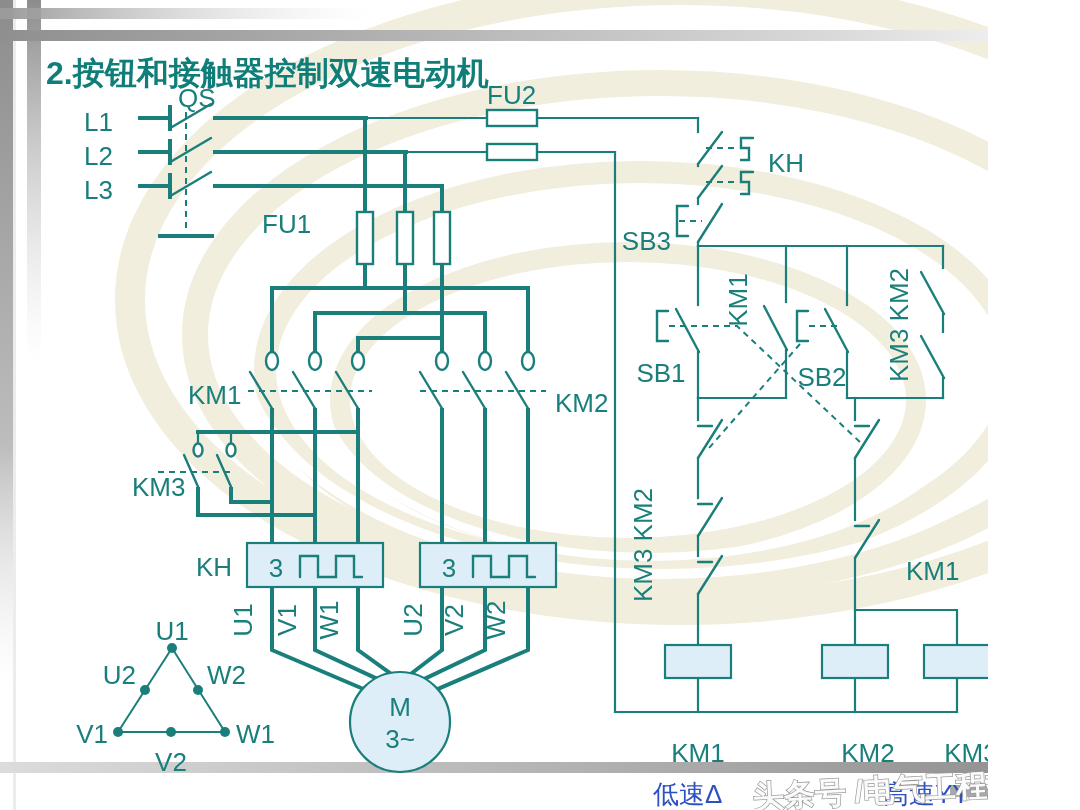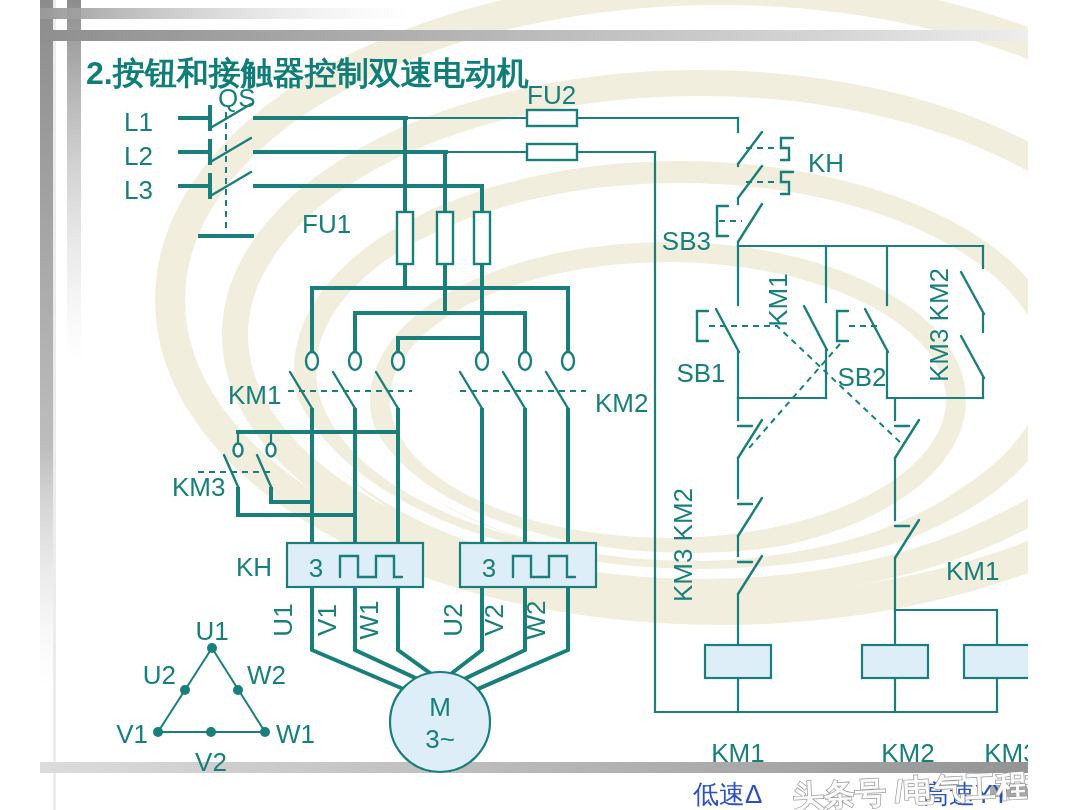--- a/index.html
+++ b/index.html
@@ -1,17 +1,17 @@
 <!DOCTYPE html>
 <html><head>
 <meta charset="utf-8">
 <style>
   html,body{margin:0;padding:0;background:#fff;}
   #slide{position:relative;width:988px;height:810px;background:#ffffff;overflow:hidden;
-         font-family:"Liberation Sans",sans-serif;margin-left:40px;}
+         font-family:"Liberation Sans",sans-serif;}
   svg{position:absolute;left:0;top:0;}
   .wire{stroke:#1a7f7b;fill:none;stroke-width:4;stroke-linecap:square;}
   .thin{stroke-width:2.2;}
   .blade{stroke:#1a7f7b;fill:none;stroke-width:2.4;stroke-linecap:round;}
   .dash{stroke:#1a7f7b;fill:none;stroke-width:2;stroke-dasharray:6 5;}
   .dev{fill:#ddeef8;stroke:#1a7f7b;stroke-width:2.2;}
   .whitebox{fill:#ffffff;stroke:#1a7f7b;stroke-width:2.4;}
   .dot{fill:#1a7f7b;}
   .lbl{font:26px "Liberation Sans",sans-serif;fill:#1a7f7b;}
   .ttl{font:bold 32px "Liberation Sans",sans-serif;fill:#0f7d78;}

